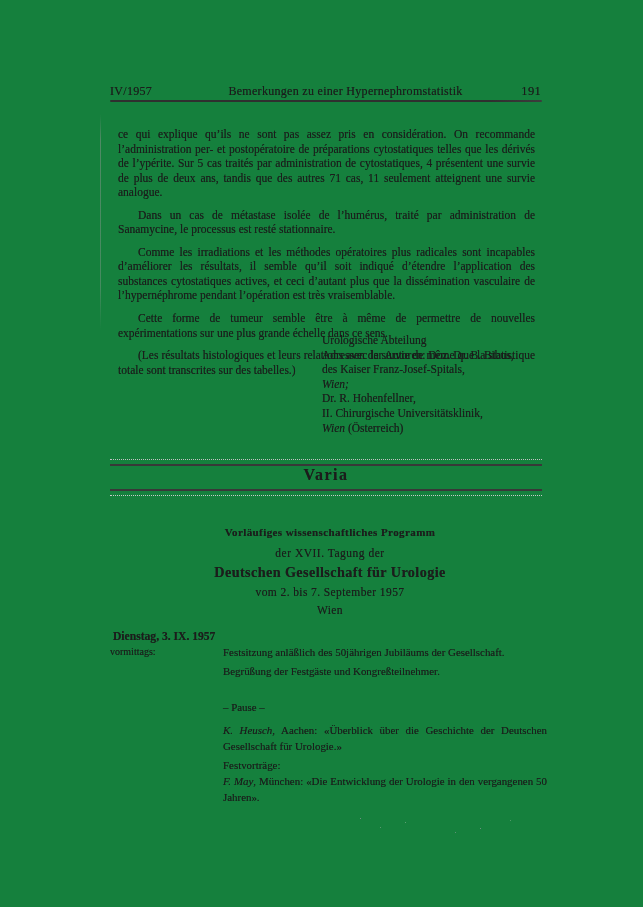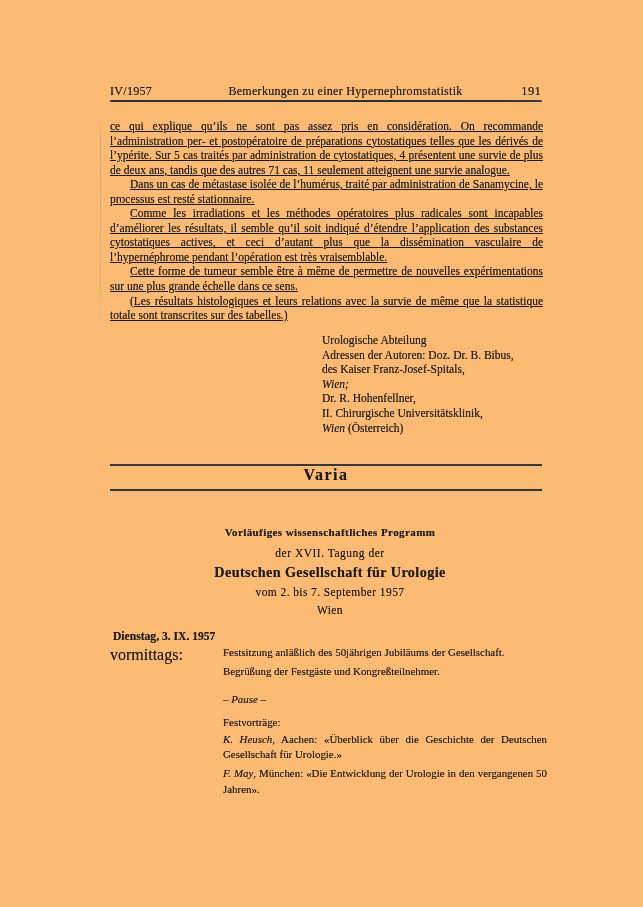--- a/index.html
+++ b/index.html
@@ -4,21 +4,21 @@
 <style>
   html, body {
     margin: 0;
     padding: 0;
     background: #ffffff;
   }
   .page {
     position: relative;
     width: 643px;
     height: 907px;
-    background: #fdba74;
+    background: #15803d;
     font-family: "Liberation Serif", "DejaVu Serif", serif;
     color: #1c1c1c;
     overflow: hidden;
   }
   .ink {
     text-shadow: 0 0 0.35px rgba(20,20,20,0.55);
   }
 
   
   .running-head {
@@ -47,21 +47,21 @@
   
   .article {
     position: absolute;
     top: 119px;
     left: 110px;
     width: 433px;
     font-size: 11.5px;
     line-height: 14.55px;
     text-align: justify;
   }
-  .article p { margin: 0; text-indent: 20px; text-decoration: underline; }
+  .article p { margin: 8px; text-indent: 20px; }
   .article p.no-indent { text-indent: 0; }
 
   
   .address {
     position: absolute;
     top: 333px;
     left: 322px;
     width: 230px;
     font-size: 11.5px;
     line-height: 14.6px;
@@ -116,33 +116,33 @@
     position: absolute;
     top: 630px;
     left: 113px;
     font-size: 11.6px;
     font-weight: bold;
   }
   .sched-time {
     position: absolute;
     top: 646px;
     left: 110px;
-    font-size: 16px;
+    font-size: 10px;
   }
   .sched-items {
     position: absolute;
     top: 645px;
     left: 223px;
     width: 324px;
     font-size: 10.9px;
     line-height: 15.4px;
     text-align: justify;
   }
   .sched-items .item { margin: 0 0 4px 0; }
-  .sched-items .item.pause { margin-top: 12px; margin-bottom: 8px; font-style: italic; }
+  .sched-items .item.pause { margin-top: 20px; margin-bottom: 8px; }
   .sched-items .item.lead { margin-bottom: 1px; }
 
   
   .artifact-vline {
     position: absolute;
     top: 114px;
     left: 100px;
     width: 1px;
     height: 216px;
     background: linear-gradient(to bottom, rgba(140,140,140,0) 0, rgba(150,150,150,0.45) 12%, rgba(160,160,160,0.35) 80%, rgba(150,150,150,0) 100%);
@@ -202,21 +202,21 @@
   <div class="center-col prog-dates ink">vom 2. bis 7. September 1957</div>
   <div class="center-col prog-city ink">Wien</div>
 
   <div class="sched-day ink">Dienstag, 3. IX. 1957</div>
   <div class="sched-time ink">vormittags:</div>
 
   <div class="sched-items ink">
     <p class="item"><span class="it"></span><span>Festsitzung anläßlich des 50jährigen Jubiläums der Gesellschaft.</span></p>
     <p class="item"><span class="it"></span><span>Begrüßung der Festgäste und Kongreßteilnehmer.</span></p>
     <p class="item pause"><span class="it"></span><span>– Pause –</span></p>
+    <p class="item"><span class="it">K. Heusch</span><span>, Aachen: «Überblick über die Geschichte der Deutschen Gesellschaft für Urologie.»</span></p>
     <p class="item lead"><span class="it"></span><span>Festvorträge:</span></p>
-    <p class="item"><span class="it">K. Heusch</span><span>, Aachen: «Überblick über die Geschichte der Deutschen Gesellschaft für Urologie.»</span></p>
     <p class="item"><span class="it">F. May</span><span>, München: «Die Entwicklung der Urologie in den vergangenen 50 Jahren».</span></p>
   </div>
 
   <div class="artifact-vline"></div>
   <div class="speckles"></div>
 
 </div>
 
 </body></html>

